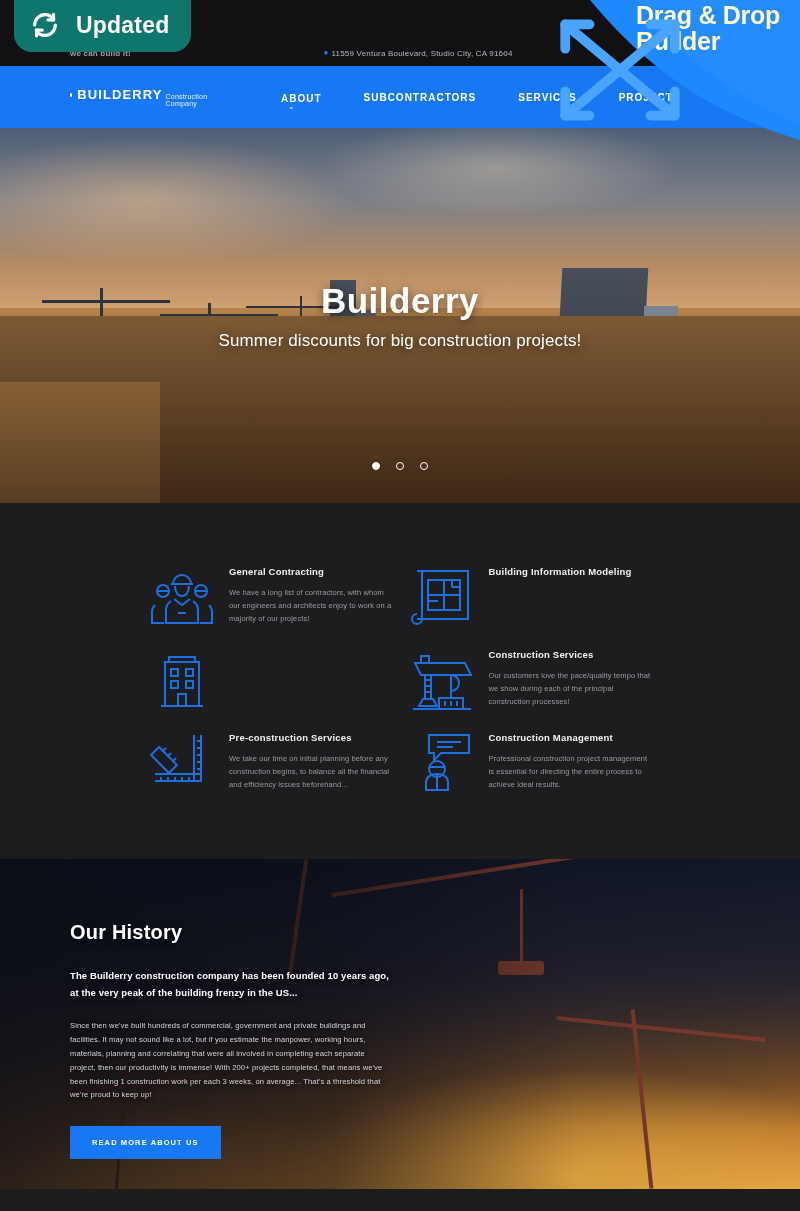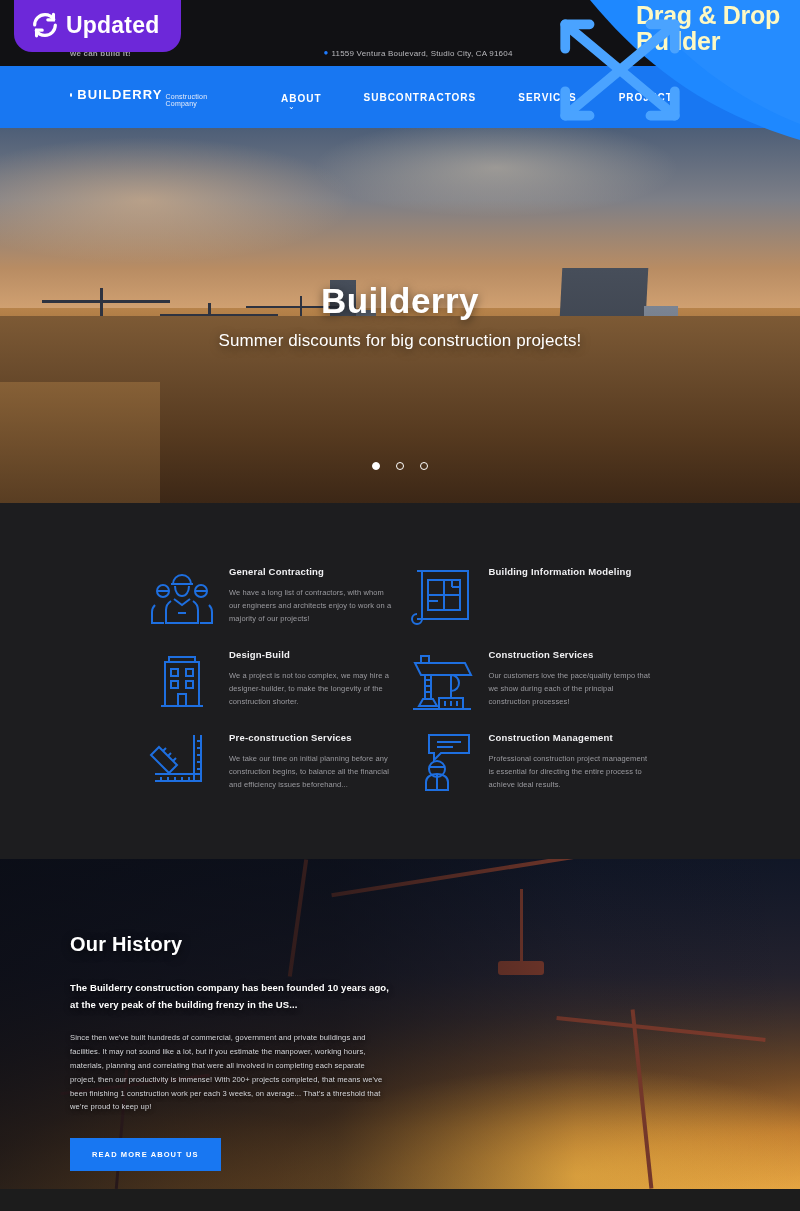--- a/index.html
+++ b/index.html
@@ -123,21 +123,21 @@
     background:
       radial-gradient(ellipse 420px 150px at 72% 96%, rgba(255,190,70,.75), transparent 72%),
       radial-gradient(ellipse 300px 120px at 22% 100%, rgba(255,160,50,.45), transparent 70%),
       linear-gradient(180deg, rgba(16,22,38,.96) 0%, rgba(30,30,44,.85) 35%, rgba(70,48,34,.5) 62%, rgba(150,90,30,.25) 82%, rgba(220,150,50,.1) 100%);
   }
   .hist-crane { position:absolute; background:#7d3b2c; }
   .hist-shadow {
     position:absolute; inset:0;
     background:linear-gradient(90deg, rgba(10,12,20,.82) 0%, rgba(10,12,20,.62) 42%, rgba(10,12,20,.12) 72%, rgba(10,12,20,0) 100%);
   }
-  .hist-inner { position:relative; z-index:5; width:660px; margin:12px auto; padding-top:62px; }
+  .hist-inner { position:relative; z-index:5; width:660px; margin:0 auto; padding-top:62px; }
   .hist-title {
     font-size:20px; font-weight:bold; color:#fff;
     letter-spacing:.2px; margin-bottom:24px;
     text-shadow:0 2px 8px rgba(0,0,0,.6);
   }
   .hist-lead {
     font-size:9.5px; font-weight:bold; color:#ffffff;
     line-height:1.75; letter-spacing:.1px; width:330px; margin-bottom:18px;
     text-shadow:0 1px 6px rgba(0,0,0,.75);
   }
@@ -160,24 +160,24 @@
   .ribbon svg { position:absolute; inset:0; width:100%; height:100%; }
   .ribbon-text {
     position:absolute; right:20px; top:2px; text-align:left;
     font-size:25px; font-weight:bold; color:#fef9c3; line-height:1.05;
     letter-spacing:-.3px;
   }
   .ribbon-arrow { position:absolute; right:24px; top:78px; width:52px; height:46px; }
 
   .badge-updated {
     position:absolute; top:0; left:14px; z-index:45;
-    background:#6d28d9; color:#fff;
+    background:#0f766e; color:#fff;
     border-radius:0 0 18px 18px;
     padding:10px 22px 12px 16px;
-    display:flex; align-items:center; gap:6px;
+    display:flex; align-items:center; gap:16px;
   }
   .badge-icon { width:30px; height:30px; }
   .badge-label { font-size:23px; font-weight:bold; letter-spacing:.2px; }
 </style>
 </head>
 <body>
 
 <div class="page">
 
   <div class="topbar">
@@ -305,24 +305,20 @@
             <path d="M18 18h34v44H18z"></path>
             <path d="M14 62h42"></path>
             <rect x="24" y="25" width="7" height="7"></rect>
             <rect x="39" y="25" width="7" height="7"></rect>
             <rect x="24" y="37" width="7" height="7"></rect>
             <rect x="39" y="37" width="7" height="7"></rect>
             <rect x="31" y="50" width="8" height="12"></rect>
             <path d="M22 18v-5h26v5"></path>
           </svg>
         </div>
-        <div class="svc-body">
-          <div class="svc-title">Design-Build</div>
-          <div class="svc-desc">We a project is not too complex, we may hire a designer-builder, to make the longevity of the construction shorter.</div>
-        </div>
       </div>
 
       <div class="svc">
         <div class="svc-icon">
           <svg viewBox="0 0 70 70" fill="none" stroke="#1e6fe0" stroke-width="2">
             <path d="M8 19h50l6 12H14z"></path>
             <path d="M14 12h8v7h-8z"></path>
             <path d="M18 31v24M24 31v24"></path>
             <path d="M18 36h6M18 42h6M18 48h6"></path>
             <path d="M16 55h10l4 7H12z"></path>

